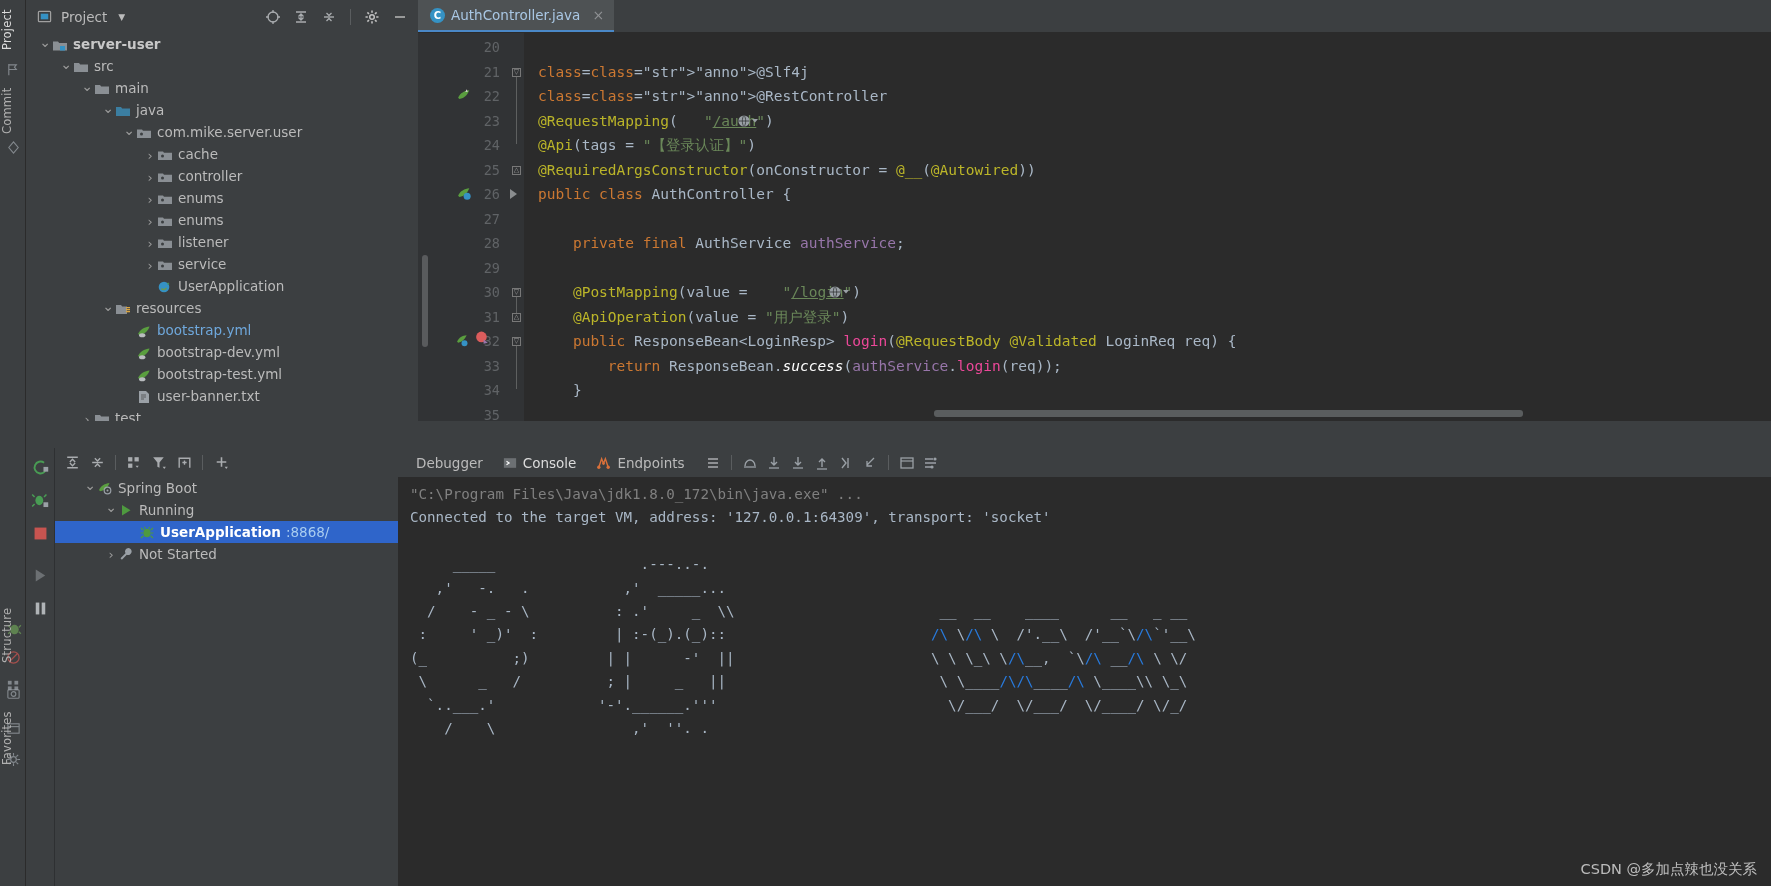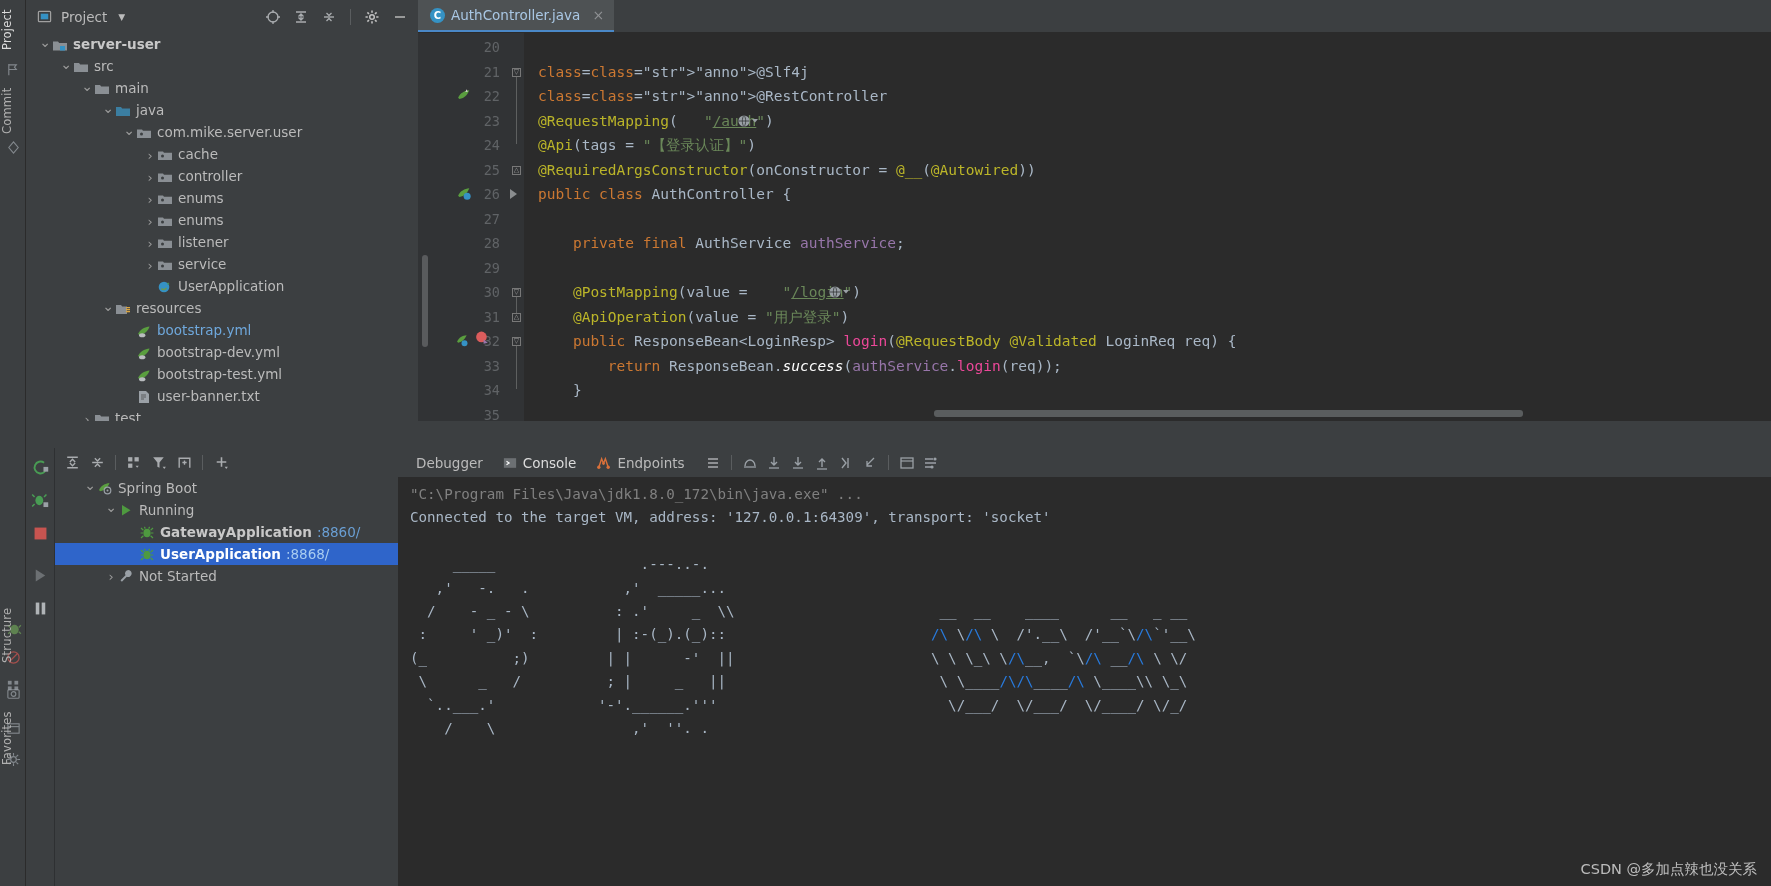--- a/index.html
+++ b/index.html
@@ -646,31 +646,20 @@
             <span class="">Spring Boot</span>
           </div>
           <div class="srow">
             <span style="display:inline-block;width:49px;flex:0 0 auto;"></span>
             <span class="tarrow" style="font-size:14px;line-height:6px;position:relative;top:-3px;">⌄</span>
             <svg class="ticon" width="16" height="16" viewBox="0 0 16 16">
               <path d="M4 3l8.5 5.2L4 13.4z" fill="#4e9a3f"></path>
             </svg>
             <span class="">Running</span>
           </div>
-          <div class="srow">
-            <span style="display:inline-block;width:70px;flex:0 0 auto;"></span>
-            <span class="tarrow" style="font-size:13px;"></span>
-            <svg class="ticon" width="16" height="16" viewBox="0 0 16 16">
-              <ellipse cx="8" cy="9" rx="3.6" ry="4.3" fill="#4e9a3f"></ellipse>
-              <path d="M4.4 6.2L2 4M11.6 6.2L14 4M4.2 9H1.6M11.8 9h2.6M4.4 11.8L2 14M11.6 11.8L14 14" stroke="#4e9a3f" stroke-width="1.2"></path>
-              <path d="M6.3 4.6l-.9-1.7M9.7 4.6l.9-1.7" stroke="#4e9a3f" stroke-width="1.2"></path>
-            </svg>
-            <span class="sname-bold">GatewayApplication</span>
-            <span class="sport">:8860/</span>
-          </div>
           <div class="srow selected">
             <span style="display:inline-block;width:70px;flex:0 0 auto;"></span>
             <span class="tarrow" style="font-size:13px;"></span>
             <svg class="ticon" width="16" height="16" viewBox="0 0 16 16">
               <ellipse cx="8" cy="9" rx="3.6" ry="4.3" fill="#4e9a3f"></ellipse>
               <path d="M4.4 6.2L2 4M11.6 6.2L14 4M4.2 9H1.6M11.8 9h2.6M4.4 11.8L2 14M11.6 11.8L14 14" stroke="#4e9a3f" stroke-width="1.2"></path>
               <path d="M6.3 4.6l-.9-1.7M9.7 4.6l.9-1.7" stroke="#4e9a3f" stroke-width="1.2"></path>
             </svg>
             <span class="sname-bold">UserApplication</span>
             <span class="sport">:8868/</span>

